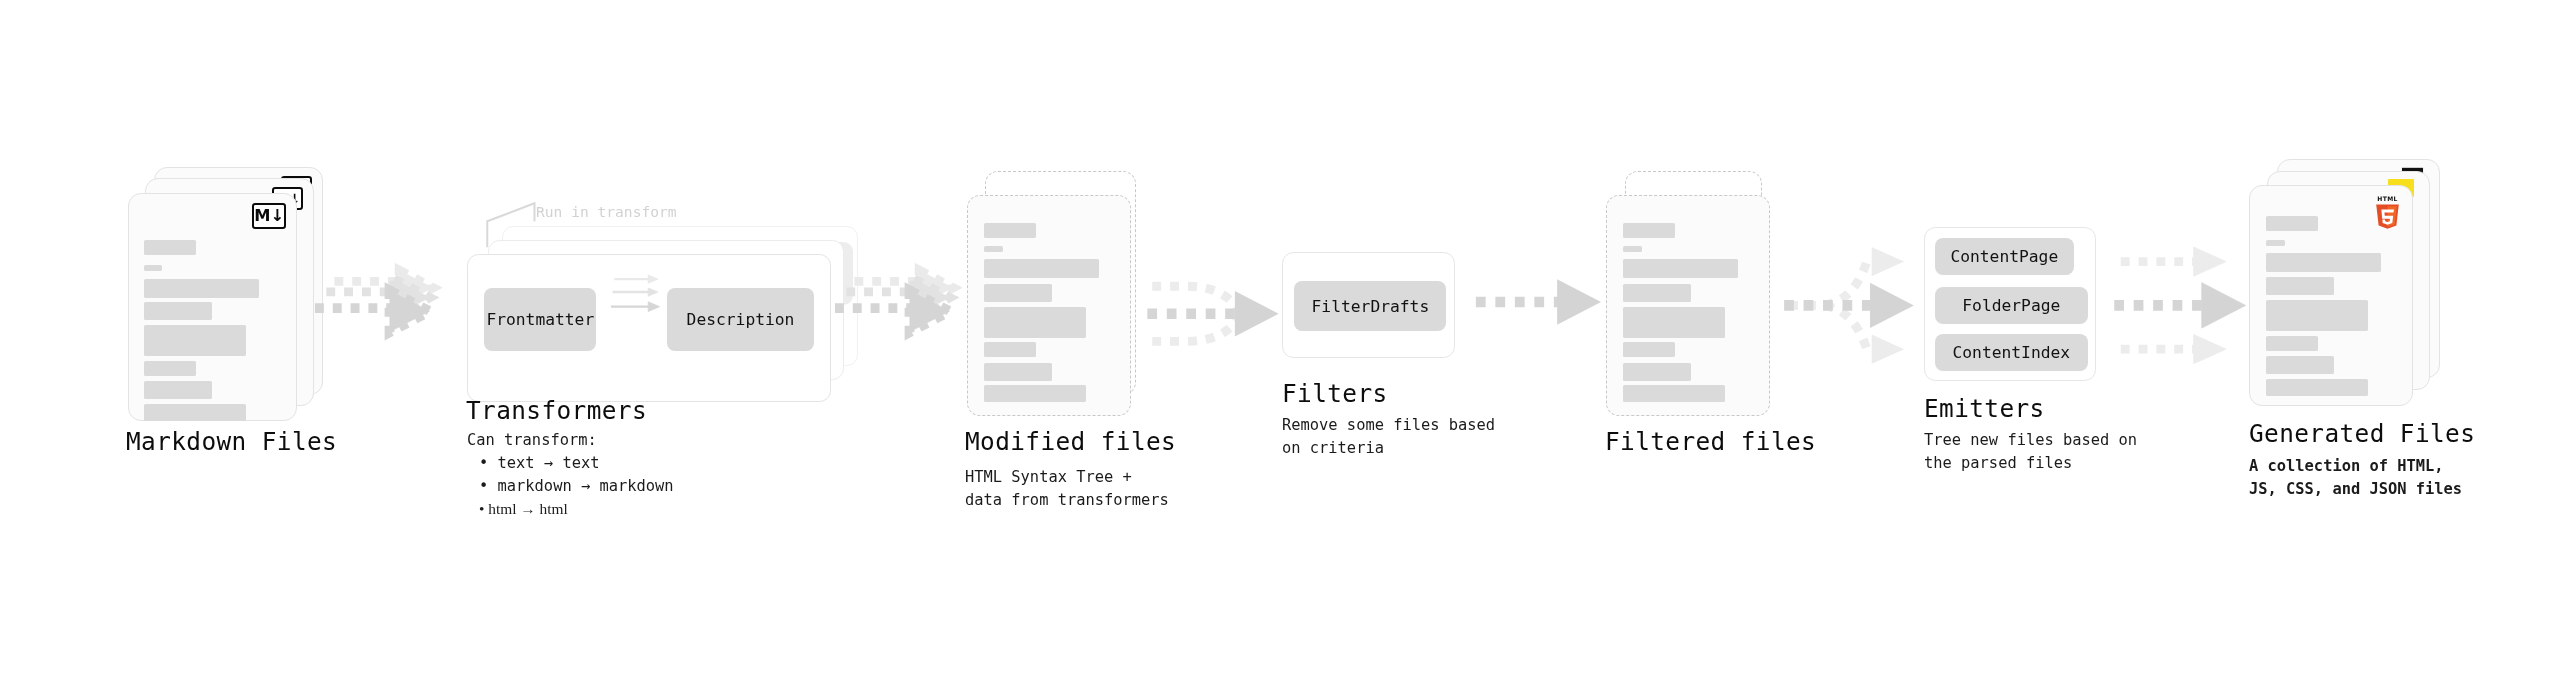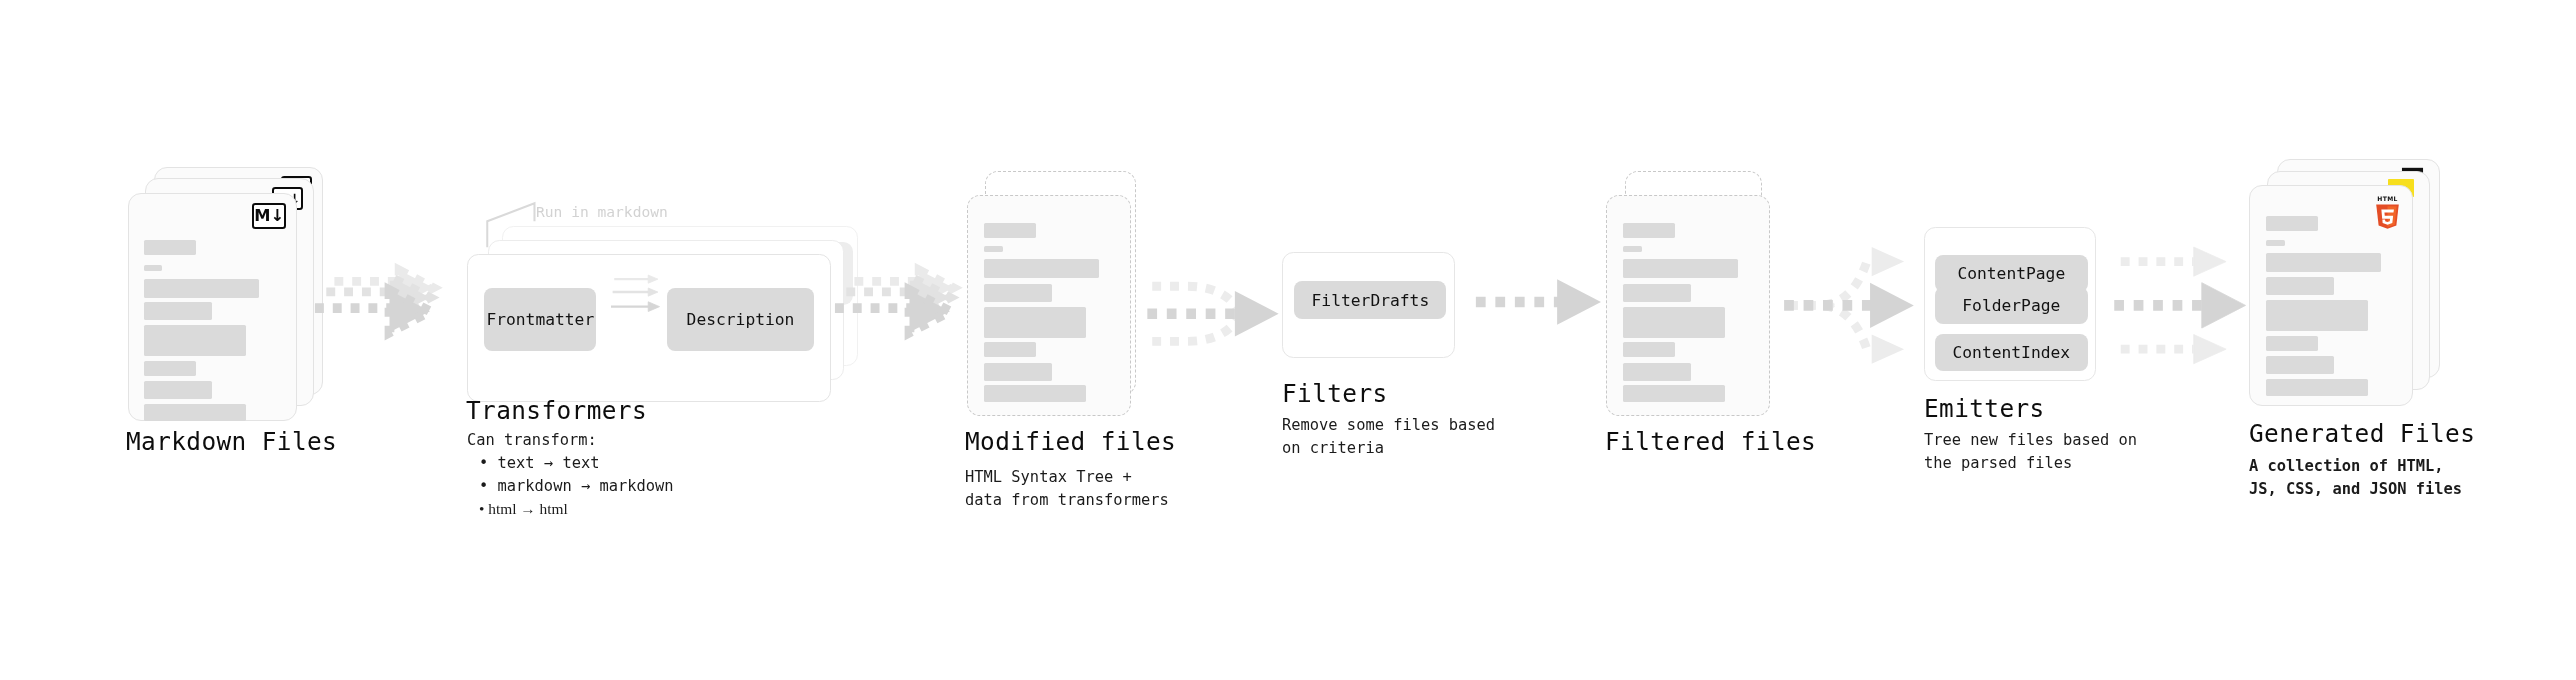--- a/index.html
+++ b/index.html
@@ -162,21 +162,21 @@
       <line x1="6" y1="47" x2="104" y2="47"></line>
       <polygon points="98,25 148,51 98,77"></polygon>
     </g>
   </svg>
 
   <div class="section" style="left:0;">
 
     <svg class="arrowsvg" style="left:484px; top:200px;" width="114" height="49" viewBox="0 0 140 60">
       <path d="M 4 58 L 4 26 L 62 4 L 62 26" fill="none" stroke="#d9d9d9" stroke-width="2.5"></path>
     </svg>
-    <div class="runlabel" style="left:536px; top:203px;">Run in markdown</div>
+    <div class="runlabel" style="left:536px; top:203px;">Run in transform</div>
 
     <div class="groupbox ghost" style="left:502px; top:226px; width:356px; height:140px; border-color:#f1f1f1;">
       <div class="pill" style="left:63px; top:14.6px; width:138px; height:63px; background:#ededed; border-radius:9.8px;"></div>
       <div class="pill" style="left:213px; top:14.6px; width:137px; height:63px; background:#ededed; border-radius:9.8px;"></div>
     </div>
 
     <div class="groupbox ghost" style="left:488px; top:240px; width:356px; height:140px; border-color:#ececec;">
       <div class="pill" style="left:49px; top:18px; width:138px; height:63px; background:#e5e5e5; border-radius:9.8px;"></div>
       <div class="pill" style="left:203px; top:18px; width:137px; height:63px; background:#e5e5e5; border-radius:9.8px;"></div>
     </div>
@@ -243,21 +243,21 @@
 
   <svg class="arrowsvg" style="left:1136px; top:260px;" width="154" height="106" viewBox="0 0 190 130">
     <path d="M 20 32 L 62 32 Q 106 32 124 58" fill="none" stroke="#ececec" stroke-width="11" stroke-dasharray="11 11" stroke-linecap="butt"></path>
     <path d="M 20 100 L 62 100 Q 106 100 124 74" fill="none" stroke="#ececec" stroke-width="11" stroke-dasharray="11 11" stroke-linecap="butt"></path>
     <line x1="14" y1="66" x2="128" y2="66" stroke="#d5d5d5" stroke-width="13" stroke-dasharray="12 12"></line>
     <polygon points="122,38 176,66 122,94" fill="#d4d4d4"></polygon>
   </svg>
 
   <div class="section" style="left:0;">
     <div class="groupbox" style="left:1282px; top:252px; width:173px; height:106px;">
-      <div class="pill" style="left:11.4px; top:28.4px; width:152px; height:38px;">FilterDrafts</div>
+      <div class="pill" style="left:11.4px; top:28.4px; width:152px; height:50px;">FilterDrafts</div>
     </div>
     <div class="heading" style="left:1282px; top:379px;">Filters</div>
     <div class="caption" style="left:1282px; top:414px;">Remove some files based
 on criteria</div>
   </div>
 
   <svg class="arrowsvg" style="left:1471px; top:284px;" width="130" height="57" viewBox="0 0 160 70">
     <line x1="6" y1="22" x2="112" y2="22" stroke="#d5d5d5" stroke-width="13" stroke-dasharray="12 12"></line>
     <polygon points="106,-6 160,22 106,50" fill="#d4d4d4"></polygon>
   </svg>
@@ -281,21 +281,21 @@
     <path d="M 16 88 L 52 88 Q 94 88 112 34" fill="none" stroke="#ececec" stroke-width="11" stroke-dasharray="11 11"></path>
     <path d="M 16 88 L 52 88 Q 94 88 112 142" fill="none" stroke="#ececec" stroke-width="11" stroke-dasharray="11 11"></path>
     <polygon points="118,16 158,34 118,52" fill="#ececec"></polygon>
     <polygon points="118,124 158,142 118,160" fill="#ececec"></polygon>
     <line x1="10" y1="88" x2="122" y2="88" stroke="#d5d5d5" stroke-width="13" stroke-dasharray="12 12"></line>
     <polygon points="116,60 170,88 116,116" fill="#d4d4d4"></polygon>
   </svg>
 
   <div class="section" style="left:0;">
     <div class="groupbox" style="left:1924px; top:227px; width:172px; height:154px;">
-      <div class="pill" style="left:9.8px; top:27px; width:153px; height:37px;">ContentPage</div>
+      <div class="pill" style="left:9.8px; top:10px; width:139px; height:37px;">ContentPage</div>
       <div class="pill" style="left:9.8px; top:59px; width:153px; height:37px;">FolderPage</div>
       <div class="pill" style="left:9.8px; top:106px; width:153px; height:37px;">ContentIndex</div>
     </div>
     <div class="heading" style="left:1924px; top:394px;">Emitters</div>
     <div class="caption" style="left:1924px; top:429px;">Tree new files based on
 the parsed files</div>
   </div>
 
   <svg class="arrowsvg" style="left:2111px; top:234px;" width="154" height="146" viewBox="0 0 190 180">
     <g stroke="#ececec" fill="#ececec">

